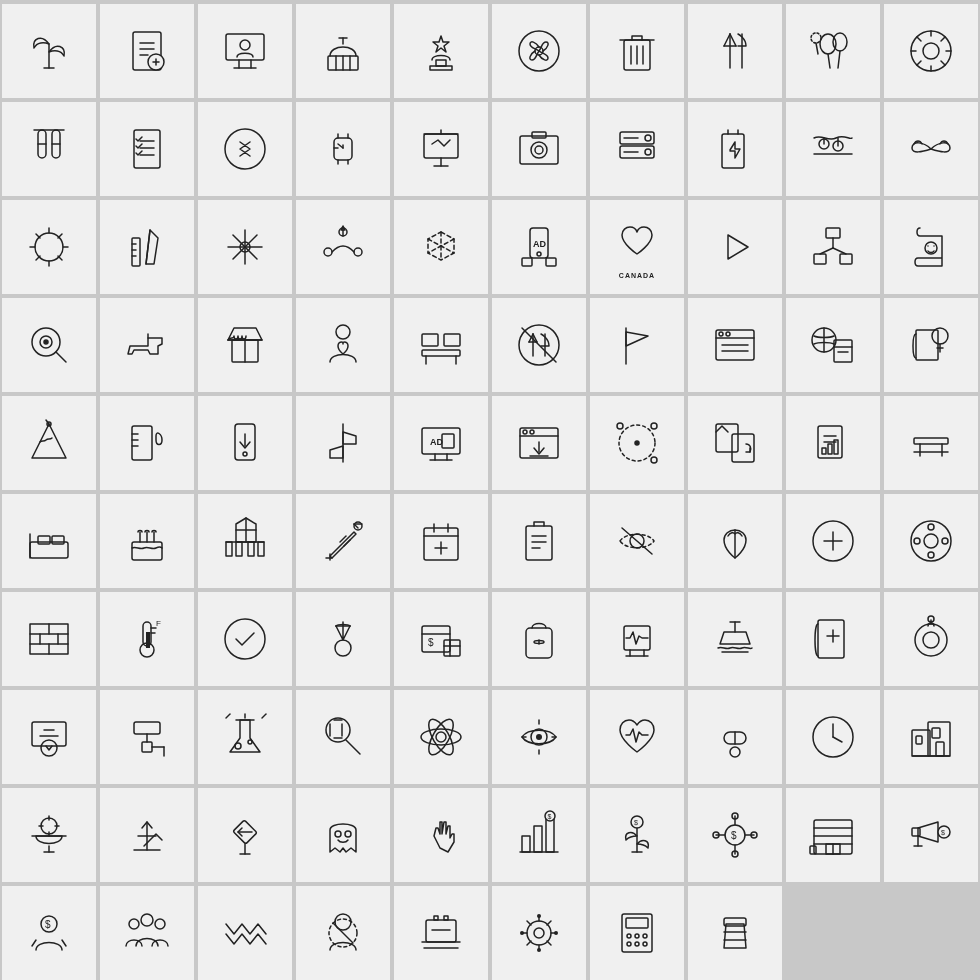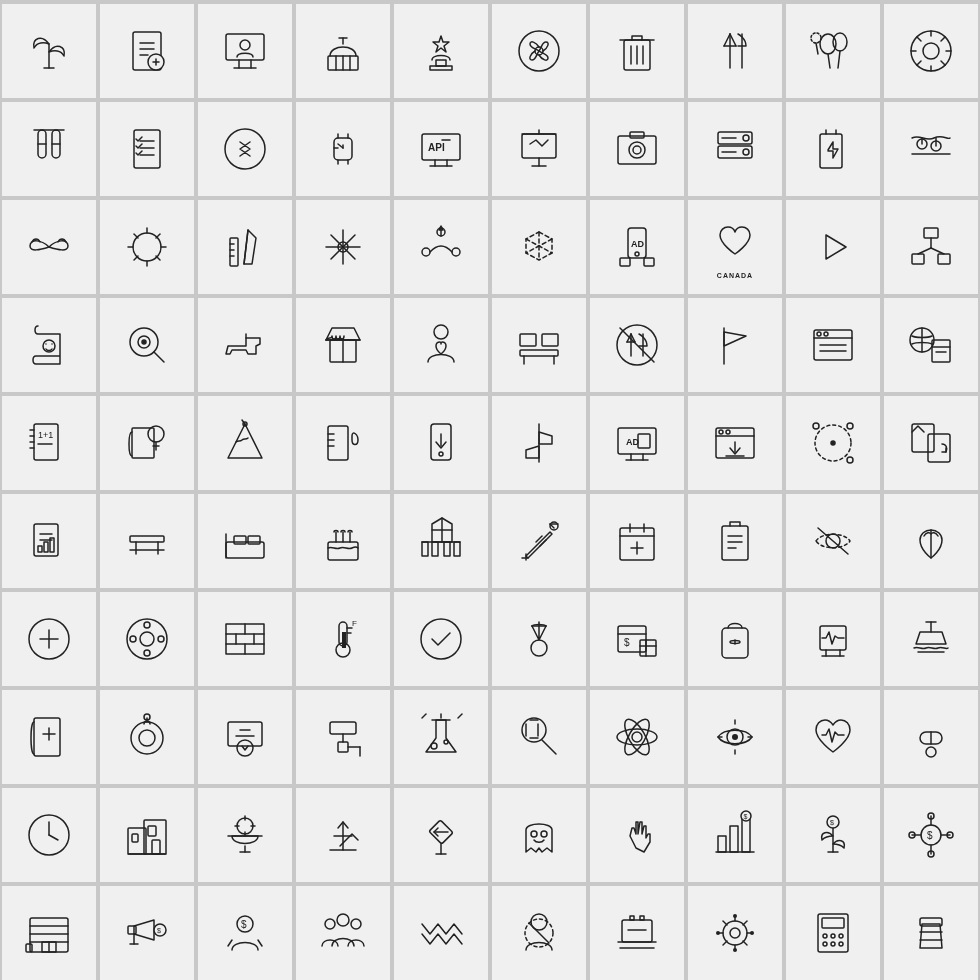--- a/index.html
+++ b/index.html
@@ -179,30 +179,20 @@
         <line x1="32" y1="16" x2="32" y2="12"></line>
         <line x1="22" y1="38" x2="22" y2="42"></line>
         <line x1="32" y1="38" x2="32" y2="42"></line>
         <line x1="18" y1="26" x2="22" y2="26"></line>
         <line x1="22" y1="22" x2="27" y2="26"></line>
         <line x1="27" y1="26" x2="27" y2="23"></line>
       </svg>
   </div>
   <div class="icon-cell">
     <svg viewBox="0 0 54 54">
-        <rect x="8" y="12" width="38" height="26" rx="2"></rect>
-        <line x1="21" y1="38" x2="21" y2="44"></line>
-        <line x1="33" y1="38" x2="33" y2="44"></line>
-        <line x1="16" y1="44" x2="38" y2="44"></line>
-        <text x="14" y="29" font-size="10" stroke="none" fill="#222" font-family="Arial" font-weight="bold">API</text>
-        <line x1="28" y1="18" x2="36" y2="18"></line>
-      </svg>
-  </div>
-  <div class="icon-cell">
-    <svg viewBox="0 0 54 54">
         <rect x="10" y="12" width="34" height="24" rx="2"></rect>
         <line x1="27" y1="36" x2="27" y2="44"></line>
         <line x1="20" y1="44" x2="34" y2="44"></line>
         <line x1="10" y1="12" x2="44" y2="12"></line>
         <line x1="27" y1="8" x2="27" y2="12"></line>
         <polyline points="18,22 24,18 30,24 36,18"></polyline>
       </svg>
   </div>
   <div class="icon-cell">
     <svg viewBox="0 0 54 54">
@@ -411,31 +401,20 @@
         <rect x="28" y="22" width="18" height="22" rx="1"></rect>
         <line x1="28" y1="29" x2="46" y2="29"></line>
         <line x1="32" y1="34" x2="42" y2="34"></line>
         <circle cx="18" cy="22" r="12"></circle>
         <line x1="18" y1="10" x2="18" y2="34"></line>
         <path d="M8 18 C12 20 24 20 28 18"></path>
         <path d="M8 26 C12 24 24 24 28 26"></path>
       </svg>
   </div>
 
-  <div class="icon-cell">
-    <svg viewBox="0 0 54 54">
-        <rect x="12" y="8" width="24" height="36" rx="2"></rect>
-        <line x1="8" y1="14" x2="12" y2="14"></line>
-        <line x1="8" y1="20" x2="12" y2="20"></line>
-        <line x1="8" y1="26" x2="12" y2="26"></line>
-        <line x1="8" y1="32" x2="12" y2="32"></line>
-        <text x="16" y="22" font-size="9" stroke="none" fill="#222">1+1</text>
-        <line x1="16" y1="28" x2="30" y2="28"></line>
-      </svg>
-  </div>
   <div class="icon-cell">
     <svg viewBox="0 0 54 54">
         <rect x="12" y="12" width="22" height="30" rx="1"></rect>
         <path d="M12 16 C8 16 8 40 12 40"></path>
         <circle cx="36" cy="18" r="8"></circle>
         <line x1="36" y1="26" x2="36" y2="34"></line>
         <line x1="33" y1="30" x2="39" y2="30"></line>
       </svg>
   </div>
   <div class="icon-cell">

